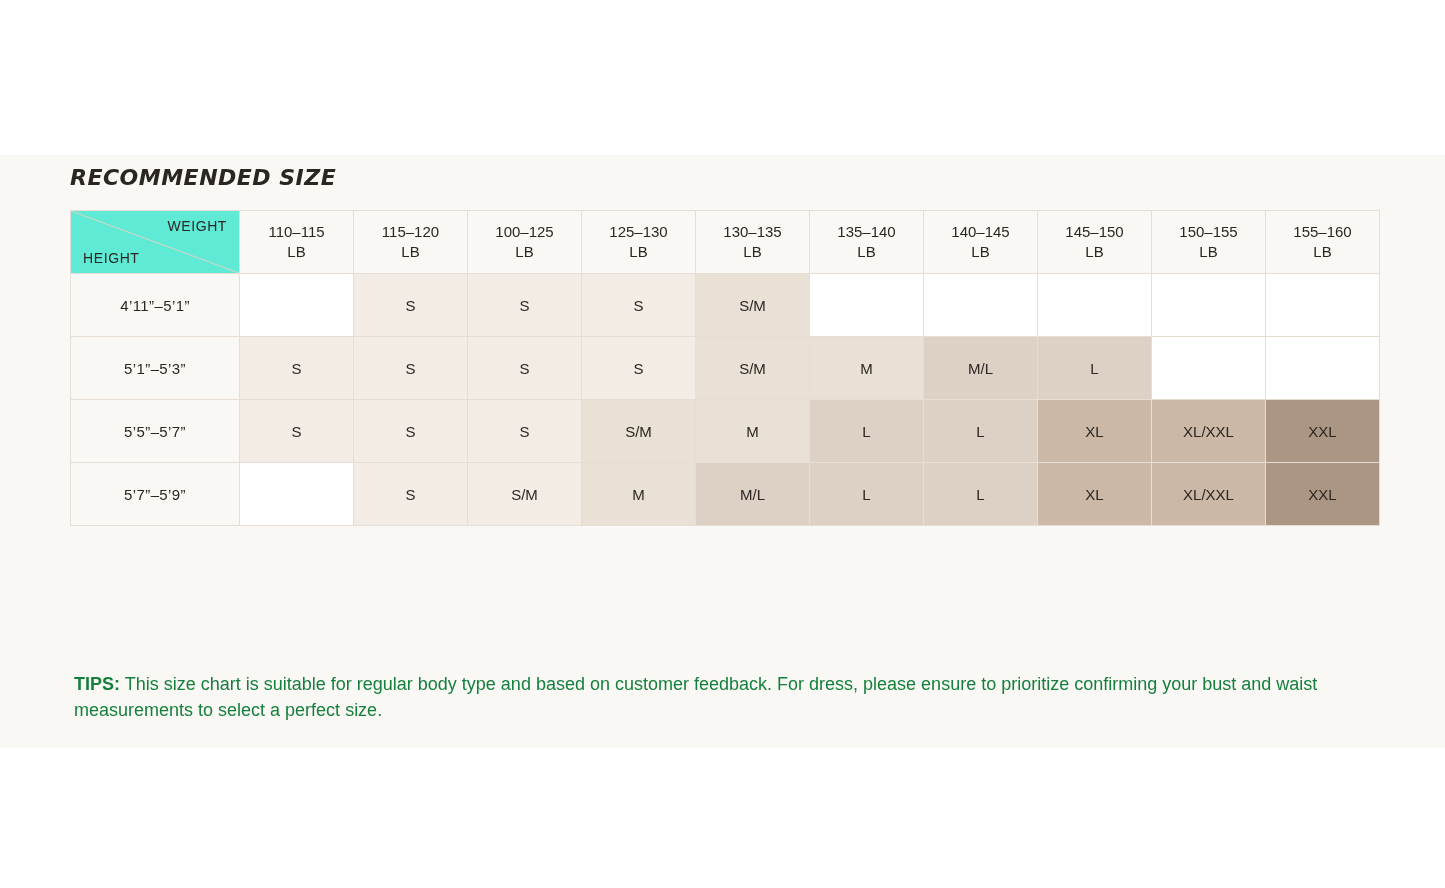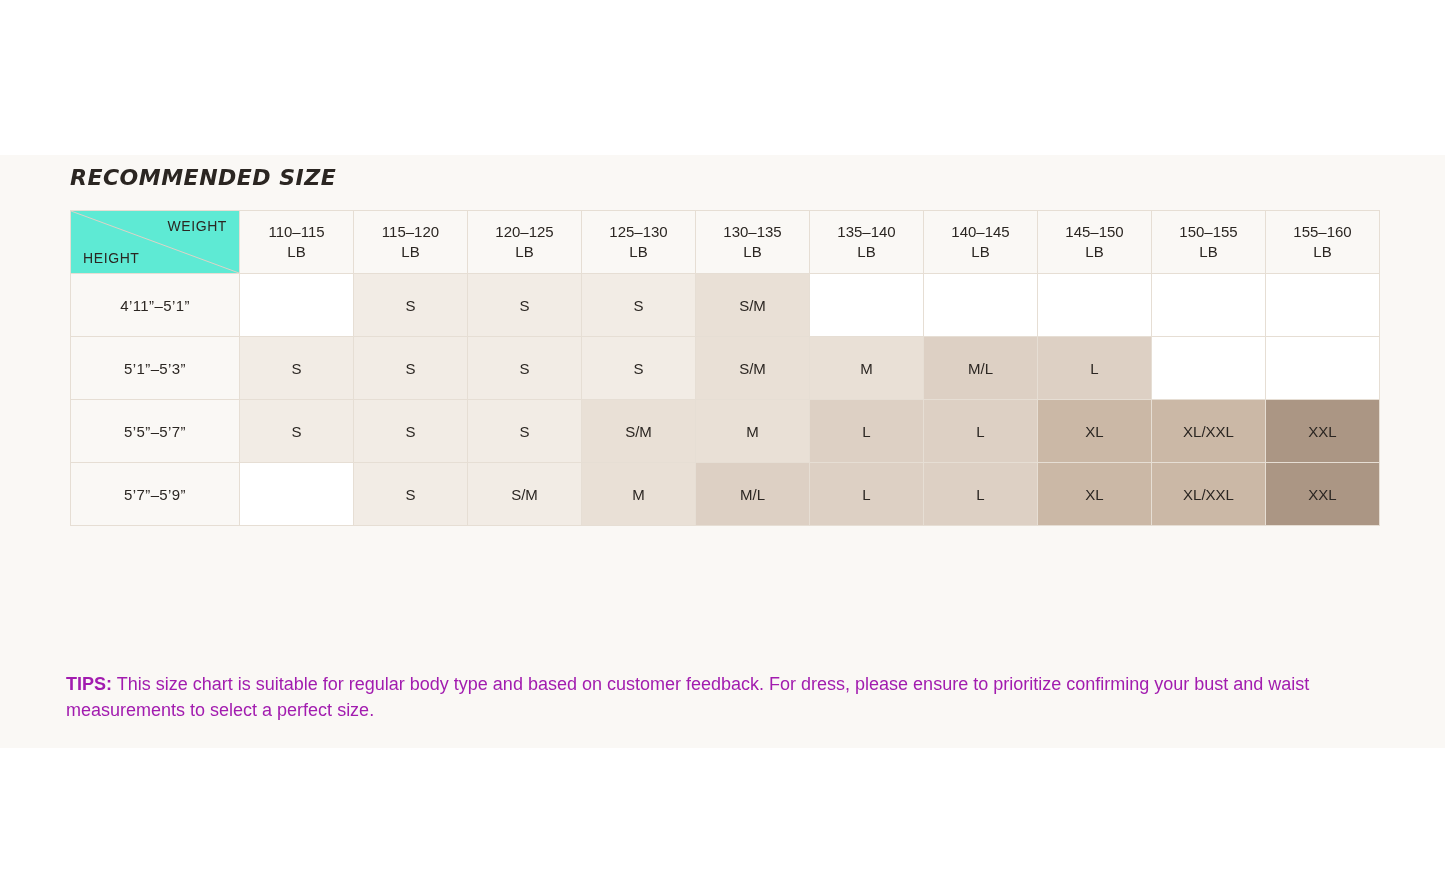--- a/index.html
+++ b/index.html
@@ -97,26 +97,26 @@
   .hcell {
     background: #faf8f5;
     font-size: 16px;
     letter-spacing: 0.4px;
   }
   .cell {
     font-size: 16px;
   }
   .tips {
     position: absolute;
-    left: 66px;
+    left: 74px;
     top: 516px;
     width: 1305px;
     font-size: 18px;
     line-height: 1.45;
-    color: #a21caf;
+    color: #15803d;
   }
   .tips b {
     font-weight: bold;
   }
 </style>
 </head>
 <body>
 
 <div class="panel">
 
@@ -136,21 +136,21 @@
         </th>
         <th class="wcol">
           <div>110–115</div>
           <div>LB</div>
         </th>
         <th class="wcol">
           <div>115–120</div>
           <div>LB</div>
         </th>
         <th class="wcol">
-          <div>120–125</div>
+          <div>100–125</div>
           <div>LB</div>
         </th>
         <th class="wcol">
           <div>125–130</div>
           <div>LB</div>
         </th>
         <th class="wcol">
           <div>130–135</div>
           <div>LB</div>
         </th>

